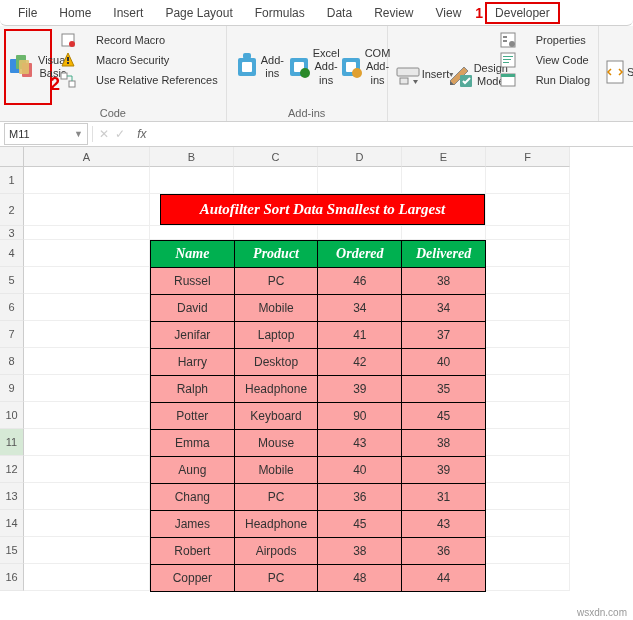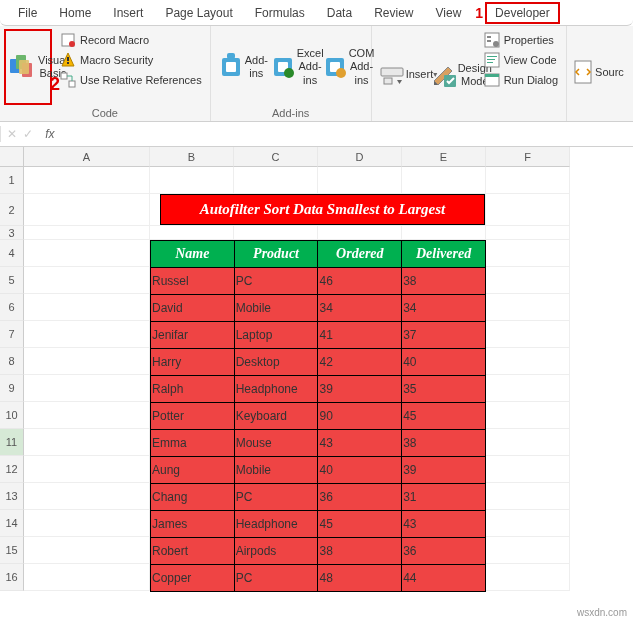--- a/index.html
+++ b/index.html
@@ -96,21 +96,21 @@
   .small-btn-col {
     display: flex;
     flex-direction: column;
     gap: 2px;
     justify-content: flex-start;
     padding-top: 2px;
   }
   .small-btn {
     display: flex;
     align-items: center;
-    gap: 4px;
+    gap: 20px;
     padding: 1px 4px;
     font-size: 11px;
     cursor: pointer;
     white-space: nowrap;
   }
   .small-btn .sicon {
     width: 16px;
     height: 16px;
     display: flex;
     align-items: center;
@@ -239,23 +239,23 @@
     font-style: italic;
     font-family: Georgia, serif;
     font-size: 14px;
     border: 1px solid #000;
     height: 27px;
     text-align: center;
   }
   .data-table td {
     border: 1px solid #000;
     height: 27px;
-    text-align: left;
+    text-align: center;
     font-size: 12px;
-    background: #ef4444;
+    background: #fca5a5;
   }
   .watermark {
     position: absolute;
     bottom: 2px;
     right: 6px;
     font-size: 10px;
     color: #999;
   }
 </style>
 </head>
@@ -432,20 +432,24 @@
             </svg>
         </span>
         <span>Sourc</span>
       </div>
     </div>
     <div class="group-label"></div>
   </div>
 </div>
 
 <div class="formula-bar">
+  <div class="name-box">
+    <span>M11</span>
+    <span style="color:#888;font-size:9px;">▼</span>
+  </div>
   <div class="fx-area">
     <span style="color:#ccc;">✕</span>
     <span style="color:#ccc;">✓</span>
     <span class="fx-btn">fx</span>
     <input class="formula-input" type="text" style="">
   </div>
 </div>
 
 <div class="sheet">
   <div class="row-headers">

